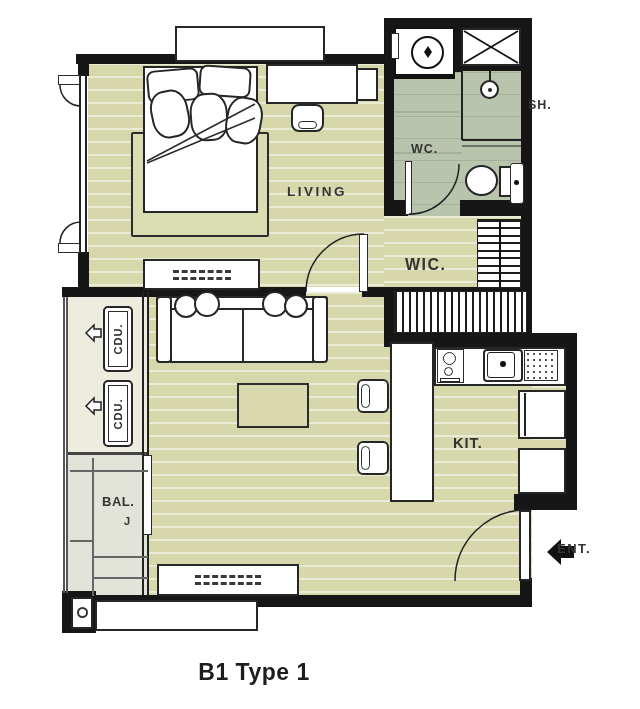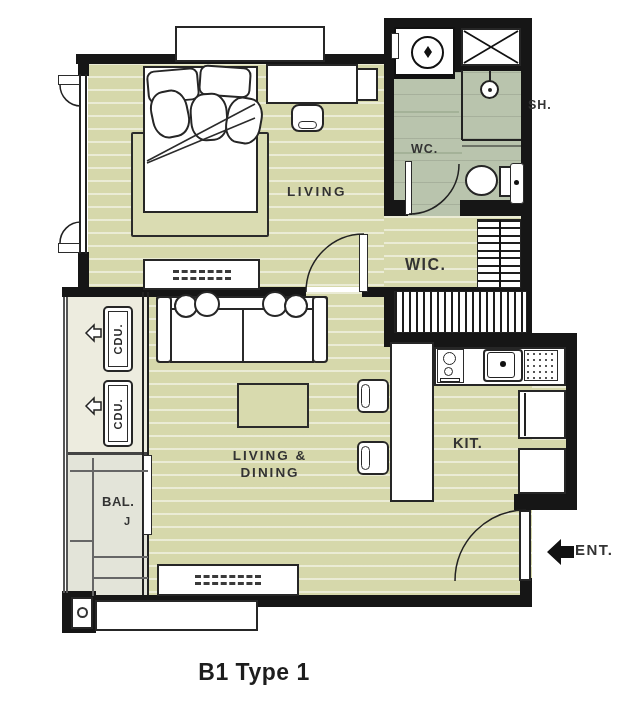--- a/index.html
+++ b/index.html
@@ -184,22 +184,18 @@
     <polygon points="547,552 561,539 561,546 574,546 574,558 561,558 561,565" fill="#111"></polygon>
     <polygon points="86,333 94,325 94,329 101,329 101,337 94,337 94,341" fill="#fff" stroke="#222" stroke-width="1.5"></polygon>
     <polygon points="86,406 94,398 94,402 101,402 101,410 94,410 94,414" fill="#fff" stroke="#222" stroke-width="1.5"></polygon>
   </svg>
 
   <span class="lbl" style="left:287px;top:185px;font-size:13.5px;letter-spacing:2.5px;">LIVING</span>
   <span class="lbl" style="left:411px;top:143px;font-size:12.5px;letter-spacing:1px;">WC.</span>
   <span class="lbl" style="left:486px;top:99px;font-size:12.5px;letter-spacing:1px;margin-left:42px;">SH.</span>
   <span class="lbl" style="left:405px;top:256px;font-size:16px;letter-spacing:1.5px;">WIC.</span>
   <span class="lbl" style="left:453px;top:436px;font-size:14.5px;letter-spacing:1px;">KIT.</span>
-  <div class="lbl" style="left:212px;top:447px;width:116px;text-align:center;font-size:13.5px;letter-spacing:2px;line-height:17px;">
-    <div>LIVING &amp;</div>
-    <div>DINING</div>
-  </div>
   <span class="lbl" style="left:102px;top:495px;font-size:13px;letter-spacing:0.5px;">BAL.</span>
   <span class="lbl" style="left:124px;top:515px;font-size:11px;">J</span>
-  <span class="lbl" style="left:575px;top:542px;font-size:15px;letter-spacing:1.5px;">ENT.</span>
+  <span class="lbl" style="left:557px;top:542px;font-size:13px;letter-spacing:1.5px;">ENT.</span>
   <div class="lbl" style="left:104px;top:660px;width:300px;text-align:center;font-size:23px;letter-spacing:0.5px;color:#1d1d1d;">B1 Type 1</div>
 
 </div>
 
 </body></html>

